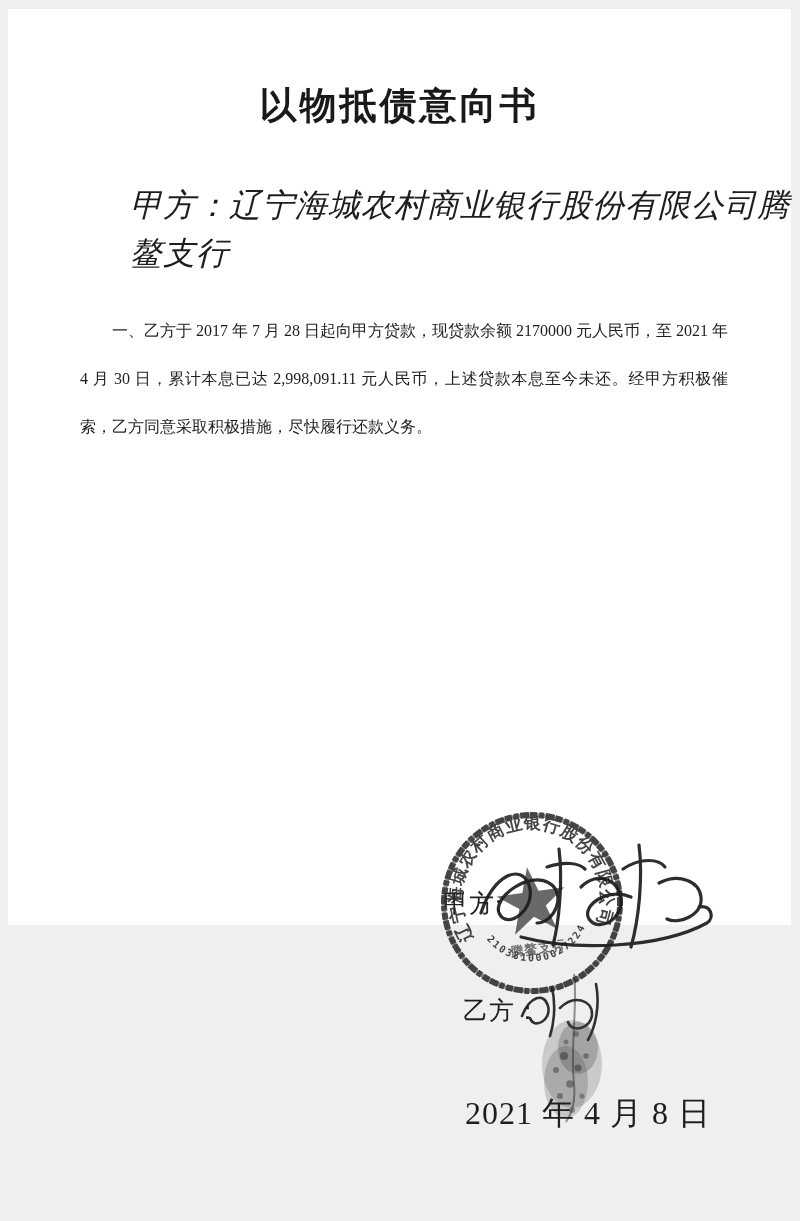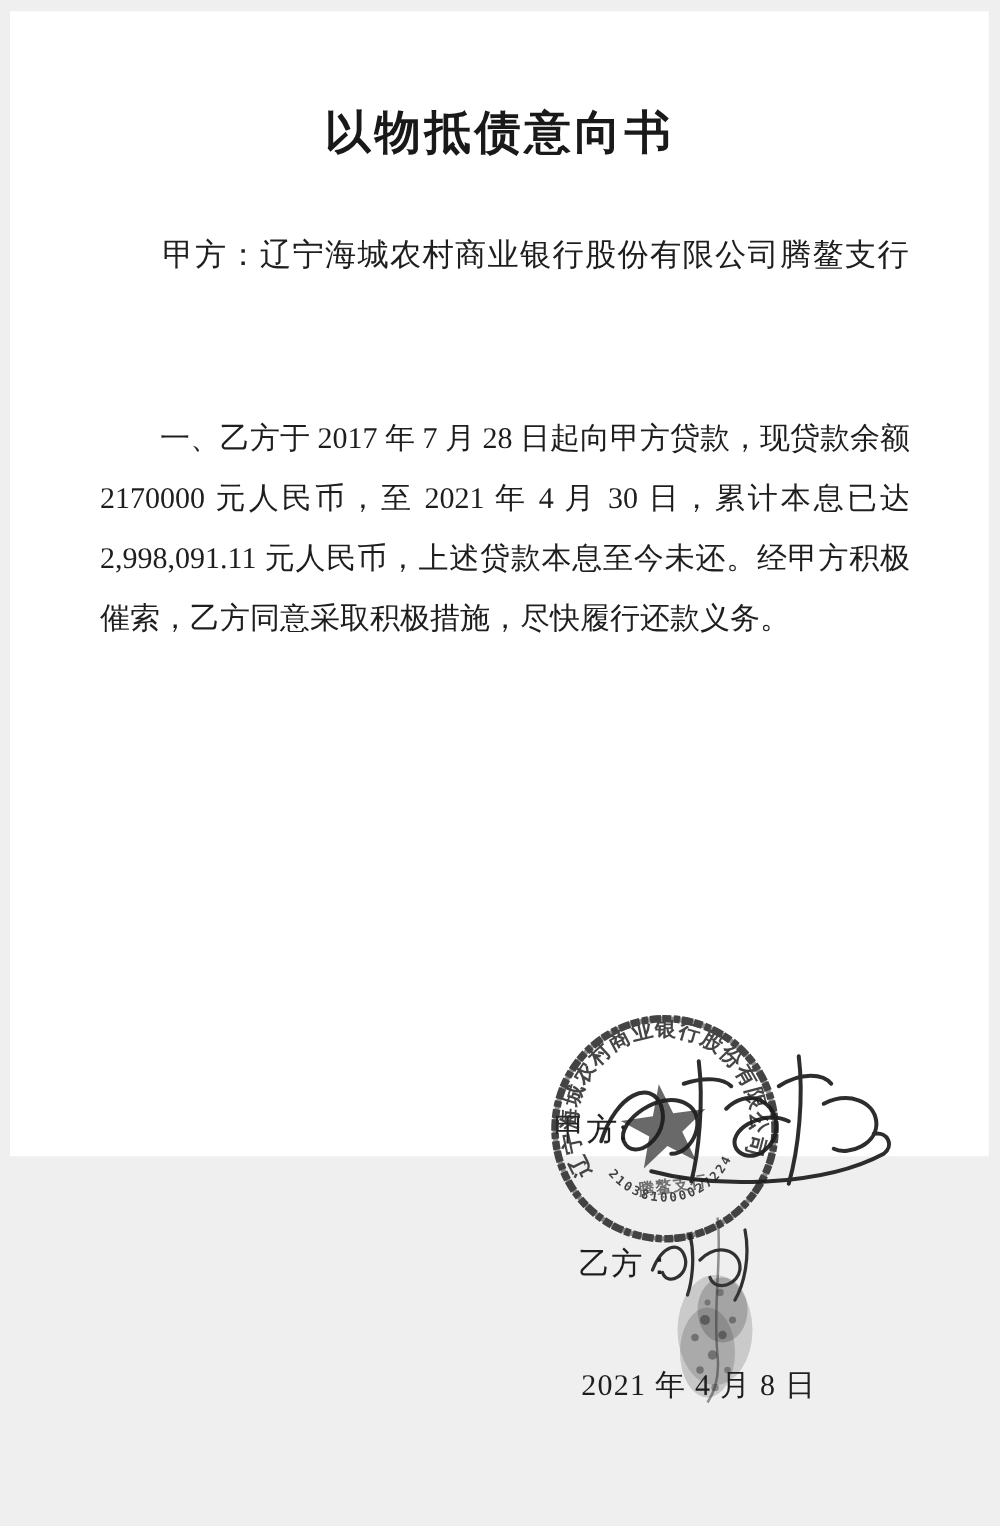--- a/index.html
+++ b/index.html
@@ -19,28 +19,29 @@
     position:absolute; top:72px; left:0; width:100%;
     text-align:center;
     font-family:"Liberation Sans", sans-serif;
     font-weight:bold;
     font-size:37px; letter-spacing:3px;
     color:#191919;
     margin:0;
   }
   .parties {
     position:absolute; top:172px; left:122px;
-    font-size:25px; line-height:48px;
+    font-size:32px; line-height:48px;
     color:#1e1e1e;
     letter-spacing:1px;
+    font-style:italic;
   }
   .body-text {
-    position:absolute; top:318px; left:72px;
+    position:absolute; top:298px; left:72px;
     width:648px;
-    font-size:24px; line-height:48px;
+    font-size:16px; line-height:48px;
     text-align:justify;
     color:#1e1e1e;
   }
   .body-text p { margin:0; text-indent:2em; }
   .sig-area { position:absolute; left:0; top:0; width:783px; height:1199px; }
   .party-a-label {
     position:absolute; left:435px; top:878px;
     font-size:25px; color:#222; letter-spacing:1px;
   }
   .seal-svg {
@@ -55,21 +56,21 @@
   .party-b-line {
     position:absolute; left:455px; top:985px;
     font-size:25px; color:#1e1e1e; letter-spacing:1px;
   }
   .sig-b-svg {
     position:absolute; left:500px; top:955px;
     width:130px; height:165px;
   }
   .date-line {
     position:absolute; left:457px; top:1083px;
-    font-size:24px; color:#1e1e1e; letter-spacing:1px;text-align:center;
+    font-size:32px; color:#1e1e1e; letter-spacing:1px;text-align:center;
   }
   .seal-ring-text { font-family:"Liberation Sans", sans-serif; font-size:17px; font-weight:bold; fill:#2c2c2c; letter-spacing:1px; }
   .seal-serial { font-family:"DejaVu Sans Mono", monospace; font-size:10px; font-weight:bold; fill:#2c2c2c; letter-spacing:2px; }
   .seal-branch { font-family:"Liberation Sans", sans-serif; font-size:13px; font-weight:bold; fill:#2c2c2c; opacity:.75; letter-spacing:1px; }
 </style>
 </head>
 <body>
 
 <div class="page">
 

